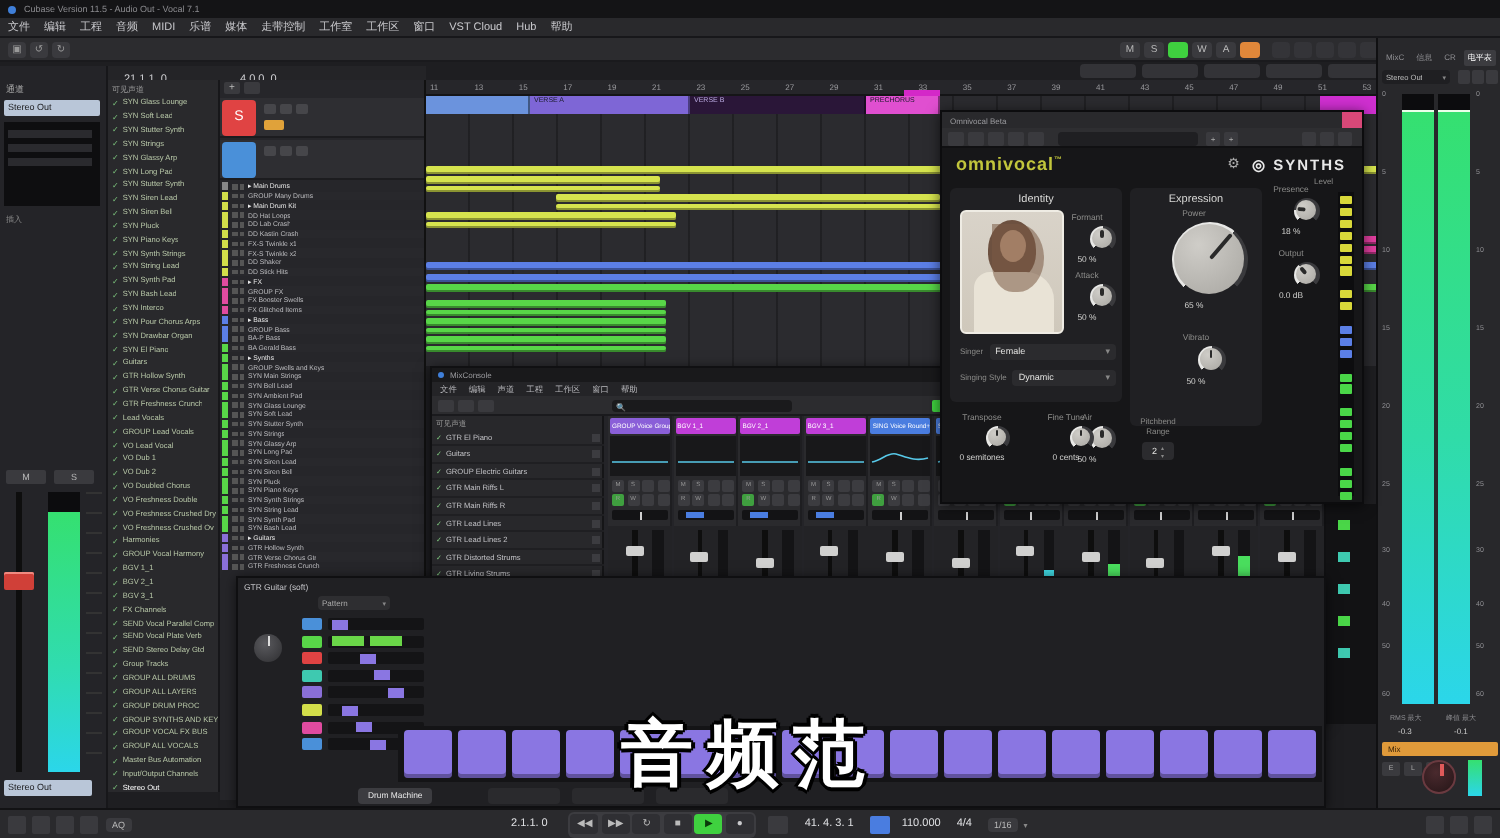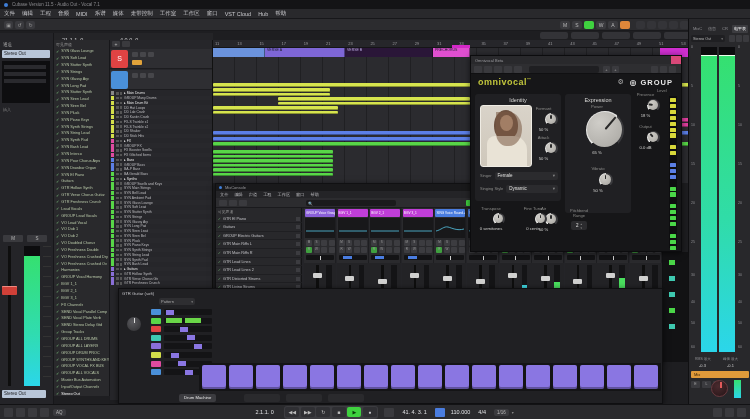--- a/index.html
+++ b/index.html
@@ -1086,21 +1086,21 @@
         <div style="position: absolute; left: 141px; top: 1.5px; width: 7px; height: 7px; background: rgb(58, 58, 62); border-radius: 1px; font-size: 4px; color: rgb(170, 170, 170); text-align: center; line-height: 7px;">+</div>
         <div style="position: absolute; left: 180px; top: 1.5px; width: 7px; height: 7px; background: rgb(58, 58, 62); border-radius: 1px;"></div>
         <div style="position: absolute; left: 189px; top: 1.5px; width: 7px; height: 7px; background: rgb(58, 58, 62); border-radius: 1px;"></div>
         <div style="position: absolute; left: 198px; top: 1.5px; width: 7px; height: 7px; background: rgb(58, 58, 62); border-radius: 1px;"></div>
       </div>
     <div class="abs" style="left:0;top:18px;width:210px;height:16px;display:flex;align-items:center;">
       <span style="margin-left:7px;font-size:9px;font-weight:bold;color:#c2c63c;letter-spacing:0.5px;">
         <span>omnivocal</span><sup style="font-size:4px;">™</sup>
       </span>
       <span style="margin-left:auto;font-size:7px;color:#aaa;">⚙</span>
-      <span style="margin:0 8px 0 6px;font-size:7.5px;font-weight:bold;color:#e8e8e8;letter-spacing:1px;">◎ <span>GROUP</span></span>
+      <span style="margin:0 8px 0 6px;font-size:7.5px;font-weight:bold;color:#e8e8e8;letter-spacing:1px;">◎ <span>SYNTHS</span></span>
     </div>
 
     <div class="abs" style="left:4px;top:38px;width:86px;height:107px;background:#202023;border-radius:3px;">
       <div style="text-align:center;font-size:5.5px;color:#d8d8d6;padding-top:3px;">Identity</div>
       <div class="abs" style="left:5px;top:11px;width:52px;height:62px;border-radius:3px;background:linear-gradient(#d9d3c9,#cfc8bb);border:1.5px solid #efece4;overflow:hidden;">
         <div class="abs" style="left:13px;top:4px;width:24px;height:30px;border-radius:50% 50% 45% 45%;background:#6d5140;"></div>
         <div class="abs" style="left:19px;top:9px;width:13px;height:16px;border-radius:50%;background:#d2ab8e;"></div>
         <div class="abs" style="left:6px;top:30px;width:40px;height:32px;border-radius:8px 14px 0 0;background:#e9e3d6;"></div>
         <div class="abs" style="left:15px;top:6px;width:26px;height:34px;border-radius:0 50% 50% 40%;background:#7a5a44;opacity:.55;"></div>
       </div>
@@ -1297,20 +1297,21 @@
       <div style="position: absolute; left: 3px; top: 3px; width: 20px; height: 7px; background: rgb(58, 58, 62); border-radius: 1px; font-size: 4.5px; color: rgb(187, 187, 187); text-align: center; line-height: 7px;">M</div>
       <div style="position: absolute; left: 27px; top: 3px; width: 20px; height: 7px; background: rgb(58, 58, 62); border-radius: 1px; font-size: 4.5px; color: rgb(187, 187, 187); text-align: center; line-height: 7px;">S</div>
       <div style="position: absolute; left: 8px; top: 14px; width: 3px; height: 140px; background: rgb(14, 14, 14);"></div>
       <div style="position: absolute; left: 2px; top: 54px; width: 15px; height: 9px; background: rgb(208, 64, 56); border-radius: 1px; box-shadow: rgb(240, 138, 128) 0px 1px 0px inset;"></div>
       <div style="position: absolute; left: 24px; top: 14px; width: 16px; height: 140px; background: rgb(12, 12, 14);"></div>
       <div style="position: absolute; left: 24px; top: 24px; width: 16px; height: 130px; background: linear-gradient(rgb(53, 224, 112) 0%, rgb(48, 220, 176) 60%, rgb(43, 214, 234) 100%);"></div>
       <div style="position: absolute; left: 43px; top: 14px; width: 8px; height: 140px; background: repeating-linear-gradient(rgb(51, 51, 51) 0px, rgb(51, 51, 51) 1px, transparent 1px, transparent 10px);"></div>
       <div style="position: absolute; left: 2px; top: 158px; width: 44px; height: 8px; background: rgb(185, 198, 216); color: rgb(26, 26, 28); font-size: 4.5px; line-height: 8px; padding-left: 2px; border-radius: 1px;">Stereo Out</div>
     </div>
 
+  <div id="subtitle">音频范</div>
 
   <div class="abs" id="transport" style="left:0;top:404px;width:750px;height:15px;background:#2a2a2d;border-top:1px solid #121214;display:flex;align-items:center;z-index:30;">
       <div style="width: 9px; height: 9px; background: rgb(58, 58, 62); border-radius: 1px; margin-left: 4px;"></div>
       <div style="width: 9px; height: 9px; background: rgb(58, 58, 62); border-radius: 1px; margin-left: 3px;"></div>
       <div style="width: 9px; height: 9px; background: rgb(58, 58, 62); border-radius: 1px; margin-left: 3px;"></div>
       <div style="width: 9px; height: 9px; background: rgb(58, 58, 62); border-radius: 1px; margin-left: 3px;"></div>
       <div style="margin-left: 4px; padding: 1px 3px; background: rgb(58, 58, 62); border-radius: 2px; font-size: 4.5px; color: rgb(187, 187, 187);">AQ</div>
       <div style="margin-left: 190px; font-size: 5.5px; color: rgb(223, 224, 227);">2.1.1. 0</div>
       <div style="display: flex; gap: 1.5px; margin-left: 10px; background: rgb(60, 60, 64); border-radius: 3px; padding: 1.5px;">
         <div style="width: 14px; height: 10px; background: rgb(47, 47, 51); color: rgb(187, 187, 187); border-radius: 2px; font-size: 5px; text-align: center; line-height: 10px;">◀◀</div>

